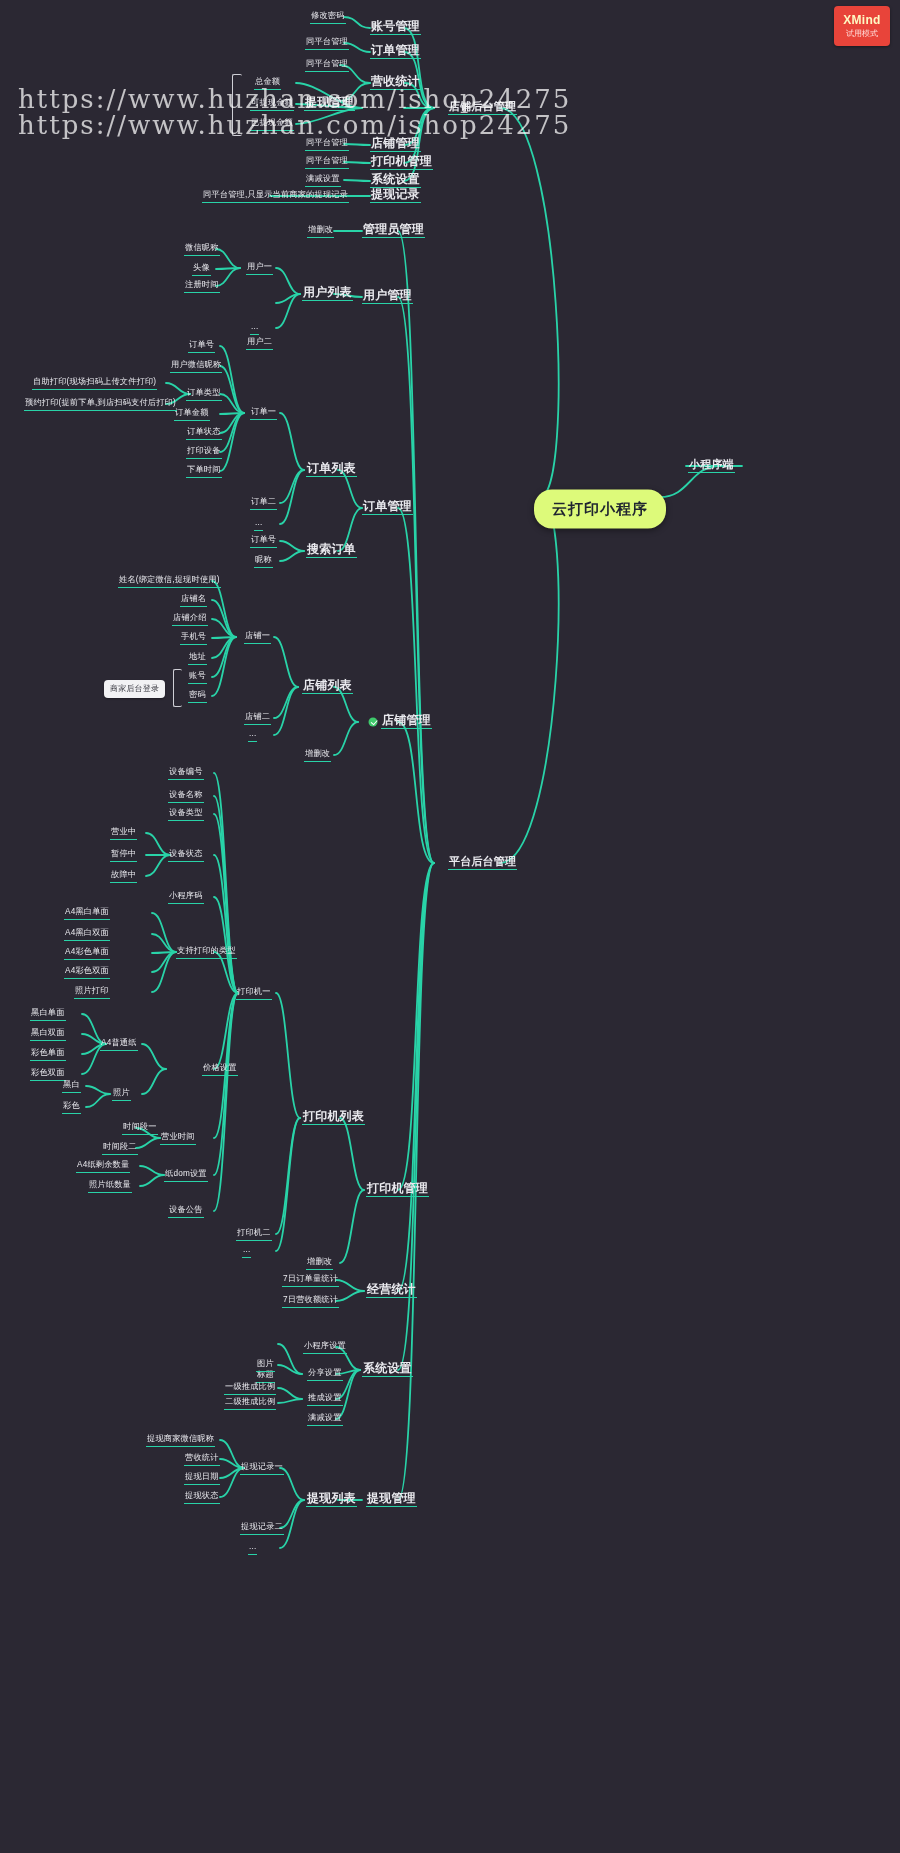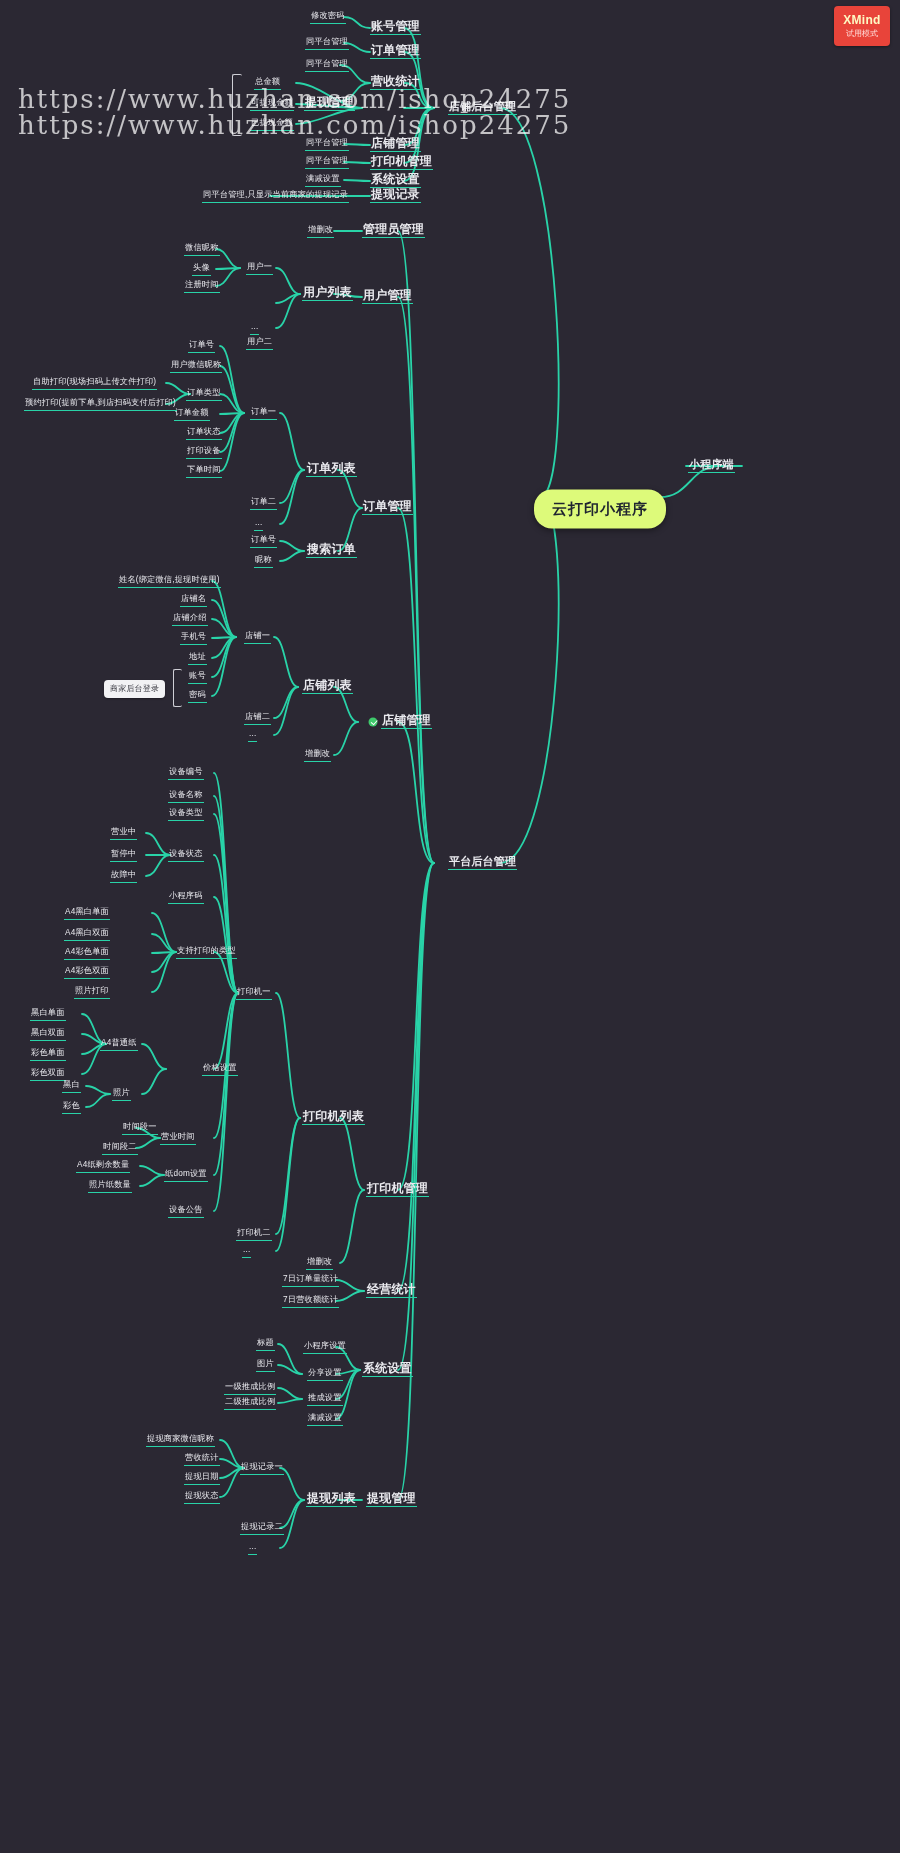--- a/index.html
+++ b/index.html
@@ -388,21 +388,21 @@
 
   <div class="node" style="left:168px;top:1211px;">设备公告</div>
 
   <div class="node lvl2" style="left:366px;top:1291px;">经营统计</div>
   <div class="node" style="left:282px;top:1280px;">7日订单量统计</div>
   <div class="node" style="left:282px;top:1301px;">7日营收额统计</div>
 
   <div class="node lvl2" style="left:362px;top:1370px;">系统设置</div>
   <div class="node" style="left:303px;top:1347px;">小程序设置</div>
   <div class="node" style="left:307px;top:1374px;">分享设置</div>
-  <div class="node" style="left:256px;top:1344px;text-align:right;">标题</div>
+  <div class="node" style="left:256px;top:1376px;text-align:right;">标题</div>
   <div class="node" style="left:256px;top:1365px;">图片</div>
   <div class="node" style="left:307px;top:1399px;">推成设置</div>
   <div class="node" style="left:224px;top:1388px;">一级推成比例</div>
   <div class="node" style="left:224px;top:1403px;">二级推成比例</div>
   <div class="node" style="left:307px;top:1419px;">满减设置</div>
 
   <div class="node lvl2" style="left:366px;top:1500px;">提现管理</div>
   <div class="node lvl2" style="left:306px;top:1500px;">提现列表</div>
   <div class="node" style="left:240px;top:1468px;">提现记录一</div>
   <div class="node" style="left:240px;top:1528px;">提现记录二</div>

